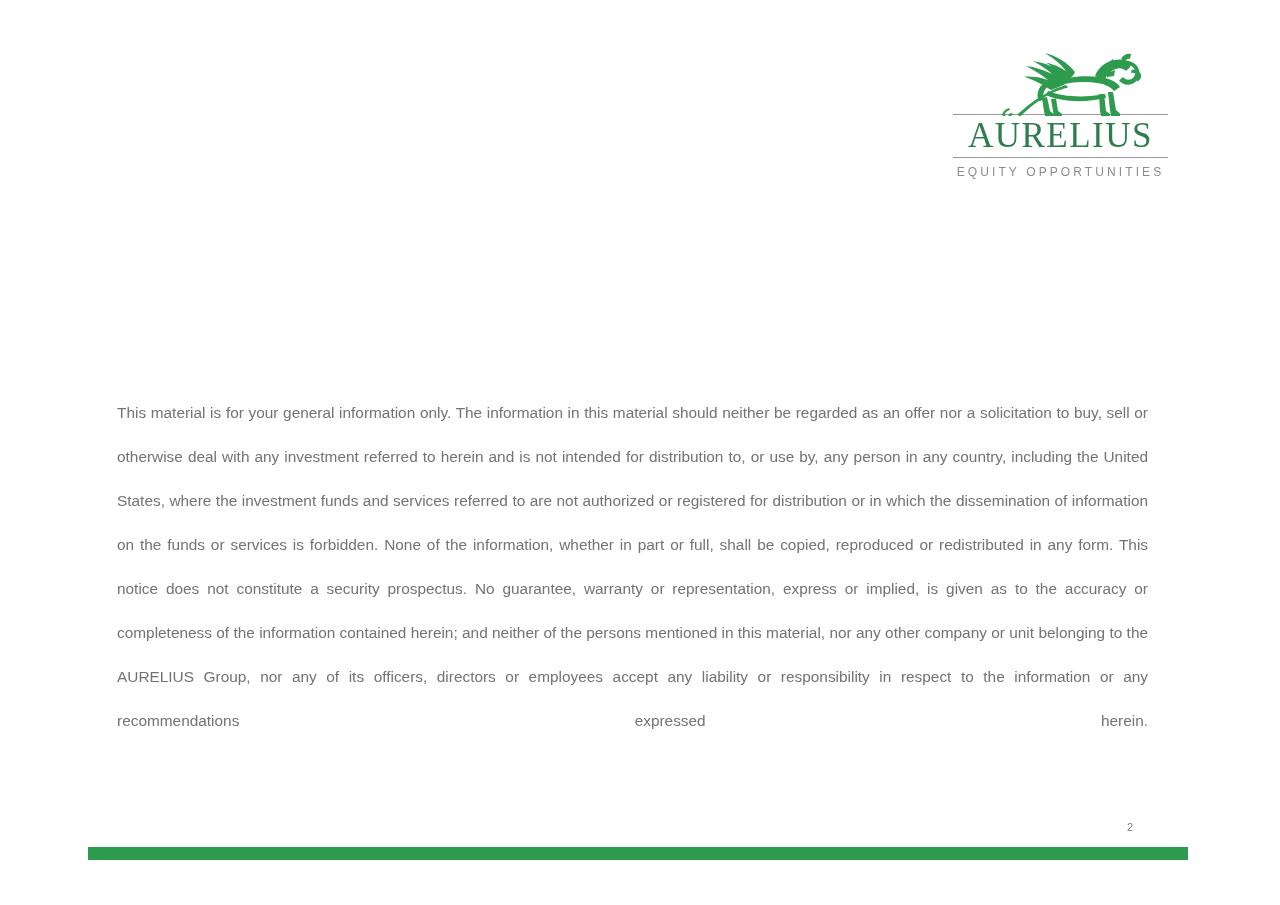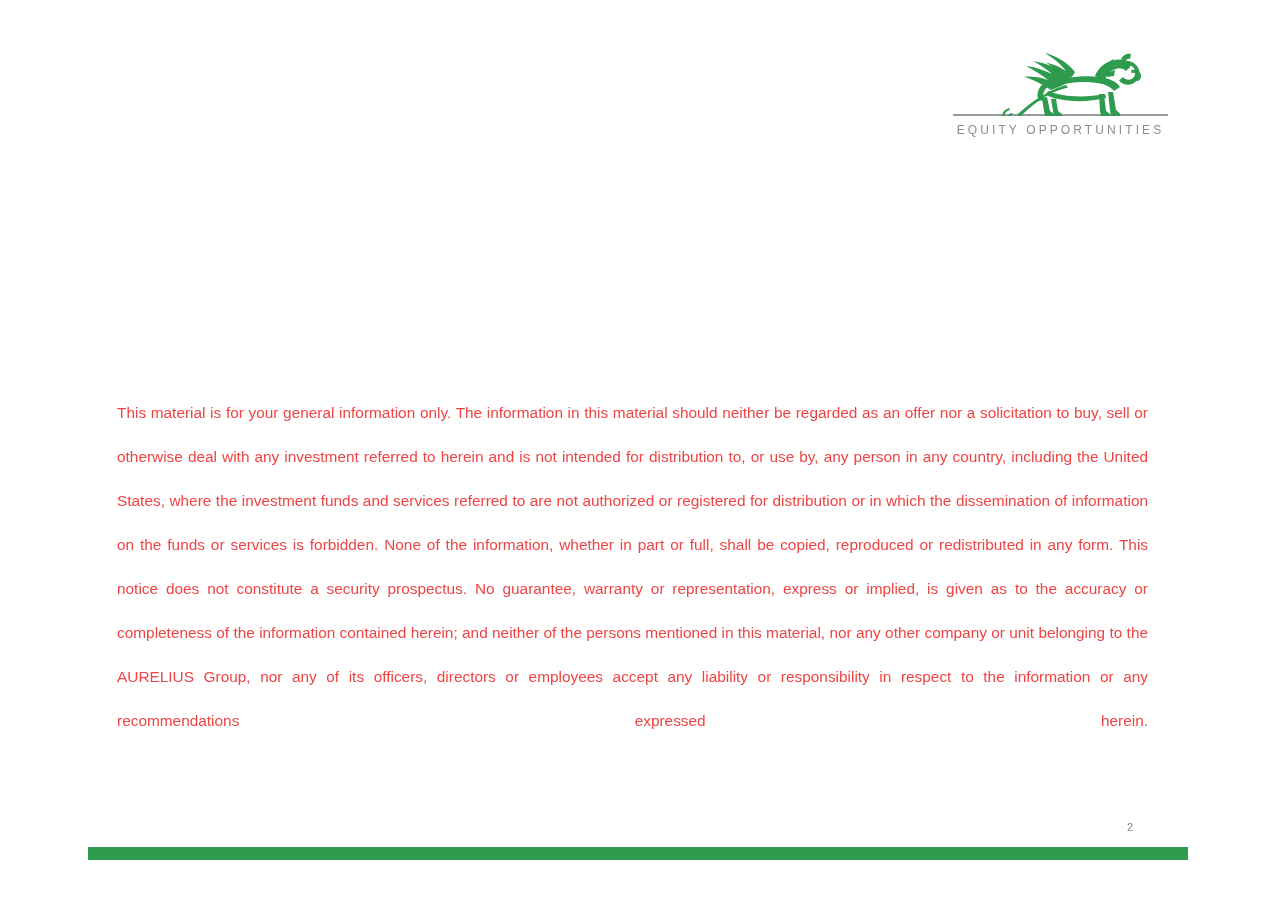--- a/index.html
+++ b/index.html
@@ -68,21 +68,21 @@
   }
 
   
   .body-text {
     position: absolute;
     left: 117px;
     top: 376px;
     width: 1031px;
     font-size: 15.4px;
     line-height: 44px;
-    color: #ef4444;
+    color: #737373;
     text-align: justify;
     text-justify: inter-word;
   }
   .body-text::after {
     content: "";
     display: inline-block;
     width: 100%;
   }
 
   
@@ -142,20 +142,23 @@
 
         <circle cx="276" cy="46" r="3" fill="#ffffff"></circle>
 
         <path d="M232 30 L242 22 L244 32 L254 26 L254 38 L240 44 Z"></path>
         <path d="M224 44 L234 38 L236 48 L246 44 L244 56 L230 58 Z"></path>
       </g>
     </svg>
 
     <div class="logo-rule top"></div>
 
+    <div class="logo-wordmark">
+      <span class="cap">AURELIUS</span>
+    </div>
 
     <div class="logo-rule bottom"></div>
 
     <div class="logo-tagline">EQUITY OPPORTUNITIES</div>
   </div>
 
   <p class="body-text">This material is for your general information only. The information in this material should neither be regarded as an offer nor a solicitation to buy, sell or otherwise deal with any investment referred to herein and is not intended for distribution to, or use by, any person in any country, including the United States, where the investment funds and services referred to are not authorized or registered for distribution or in which the dissemination of information on the funds or services is forbidden. None of the information, whether in part or full, shall be copied, reproduced or redistributed in any form. This notice does not constitute a security prospectus. No guarantee, warranty or representation, express or implied, is given as to the accuracy or completeness of the information contained herein; and neither of the persons mentioned in this material, nor any other company or unit belonging to the AURELIUS Group, nor any of its officers, directors or employees accept any liability or responsibility in respect to the information or any recommendations expressed herein.</p>
 
   <div class="page-number">2</div>
   <div class="footer-bar"></div>

